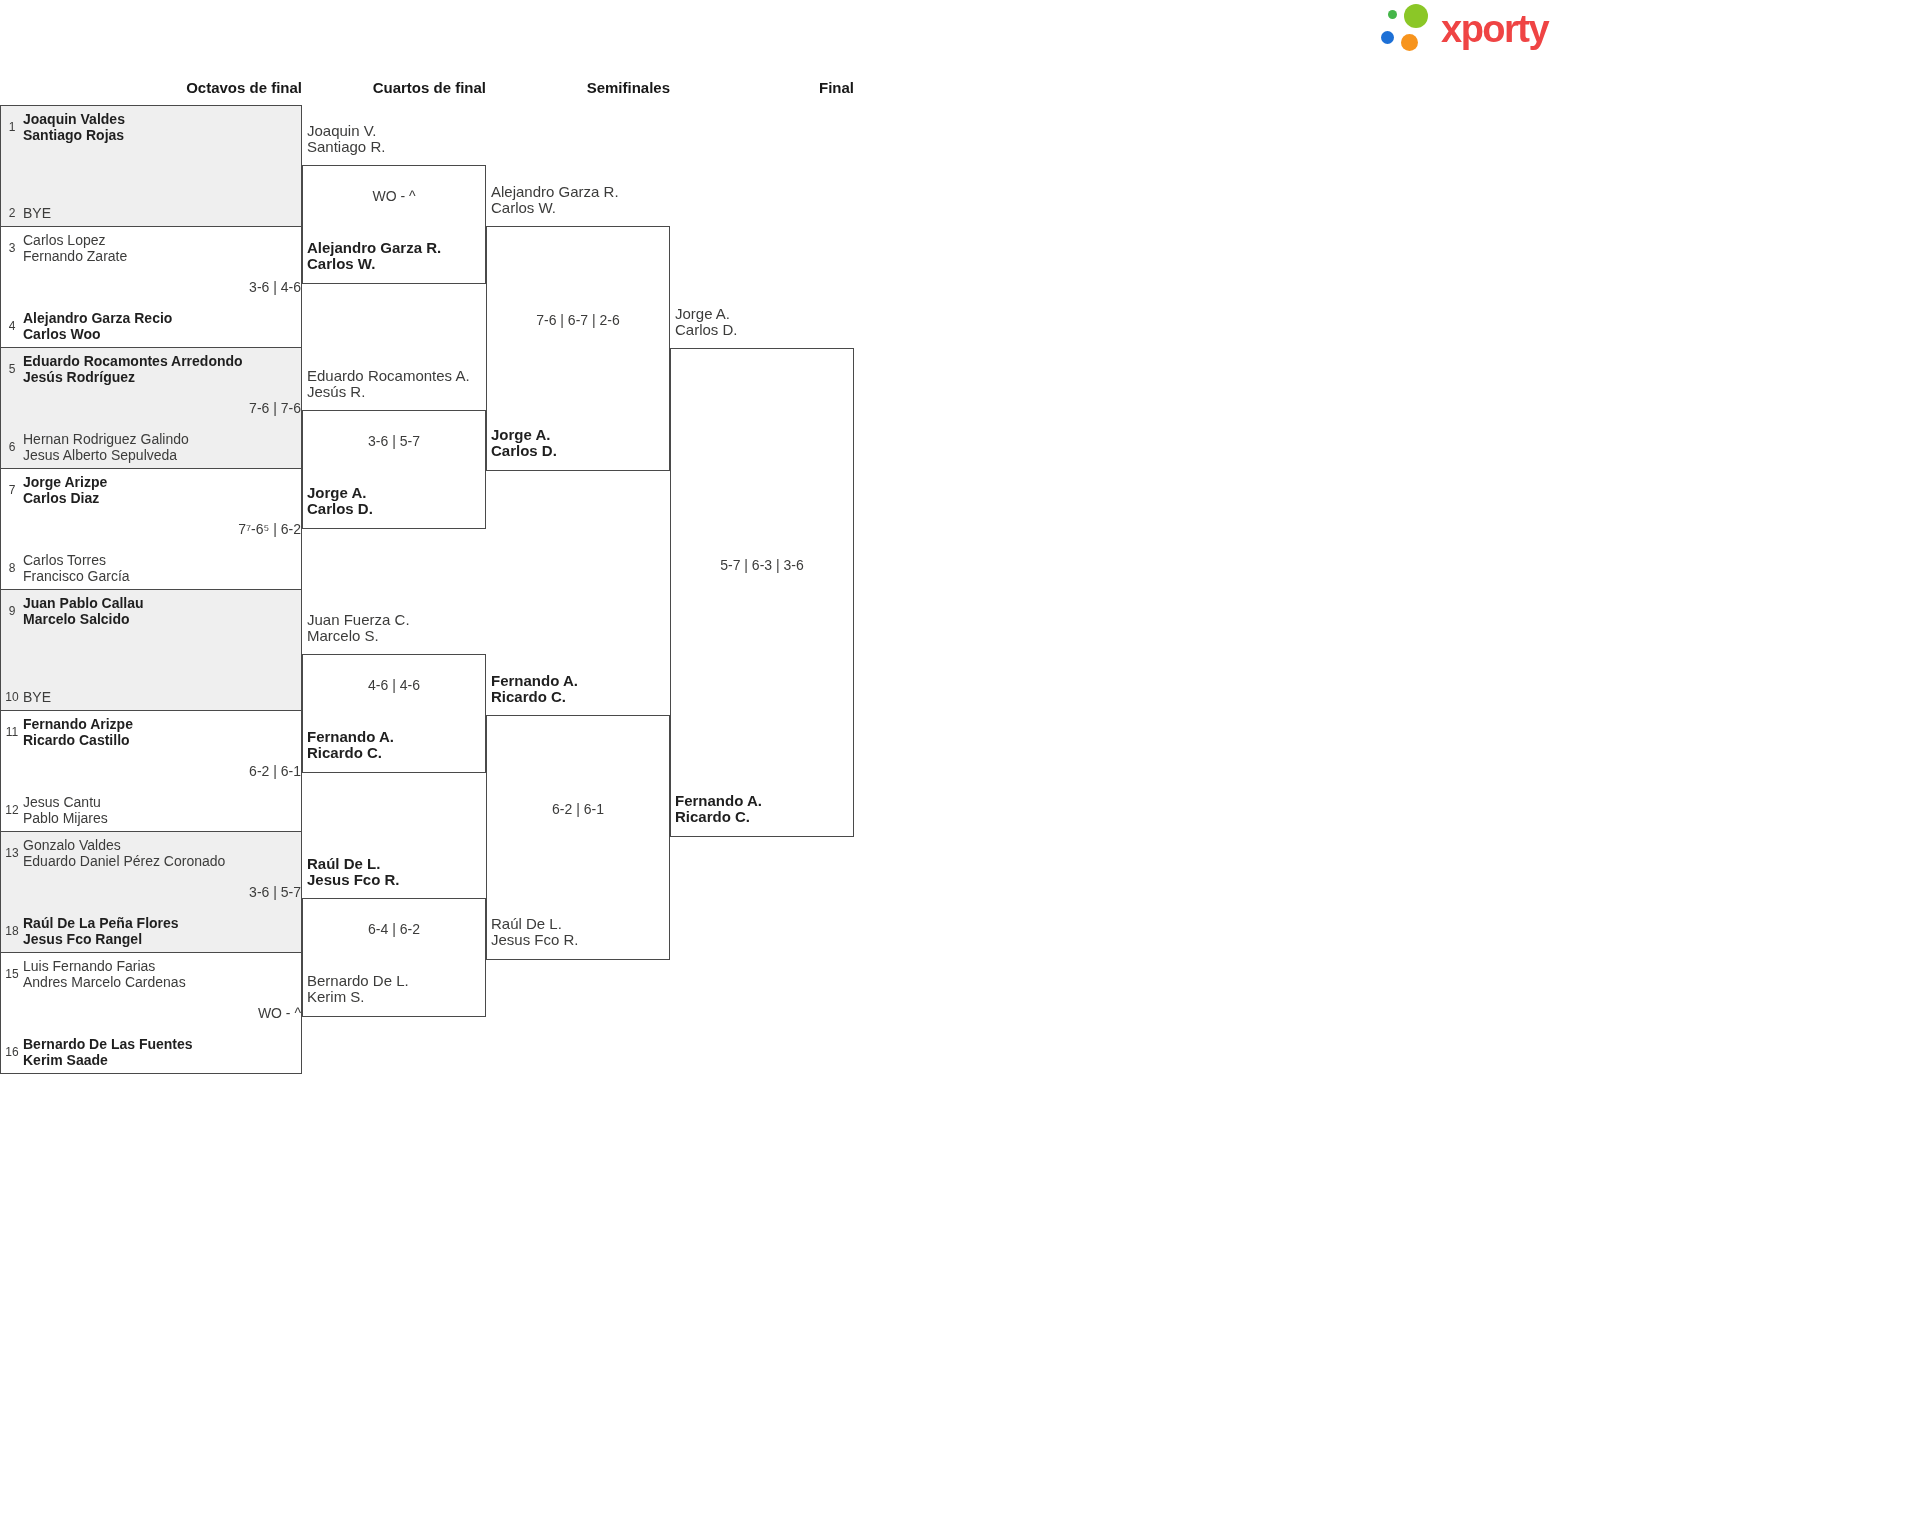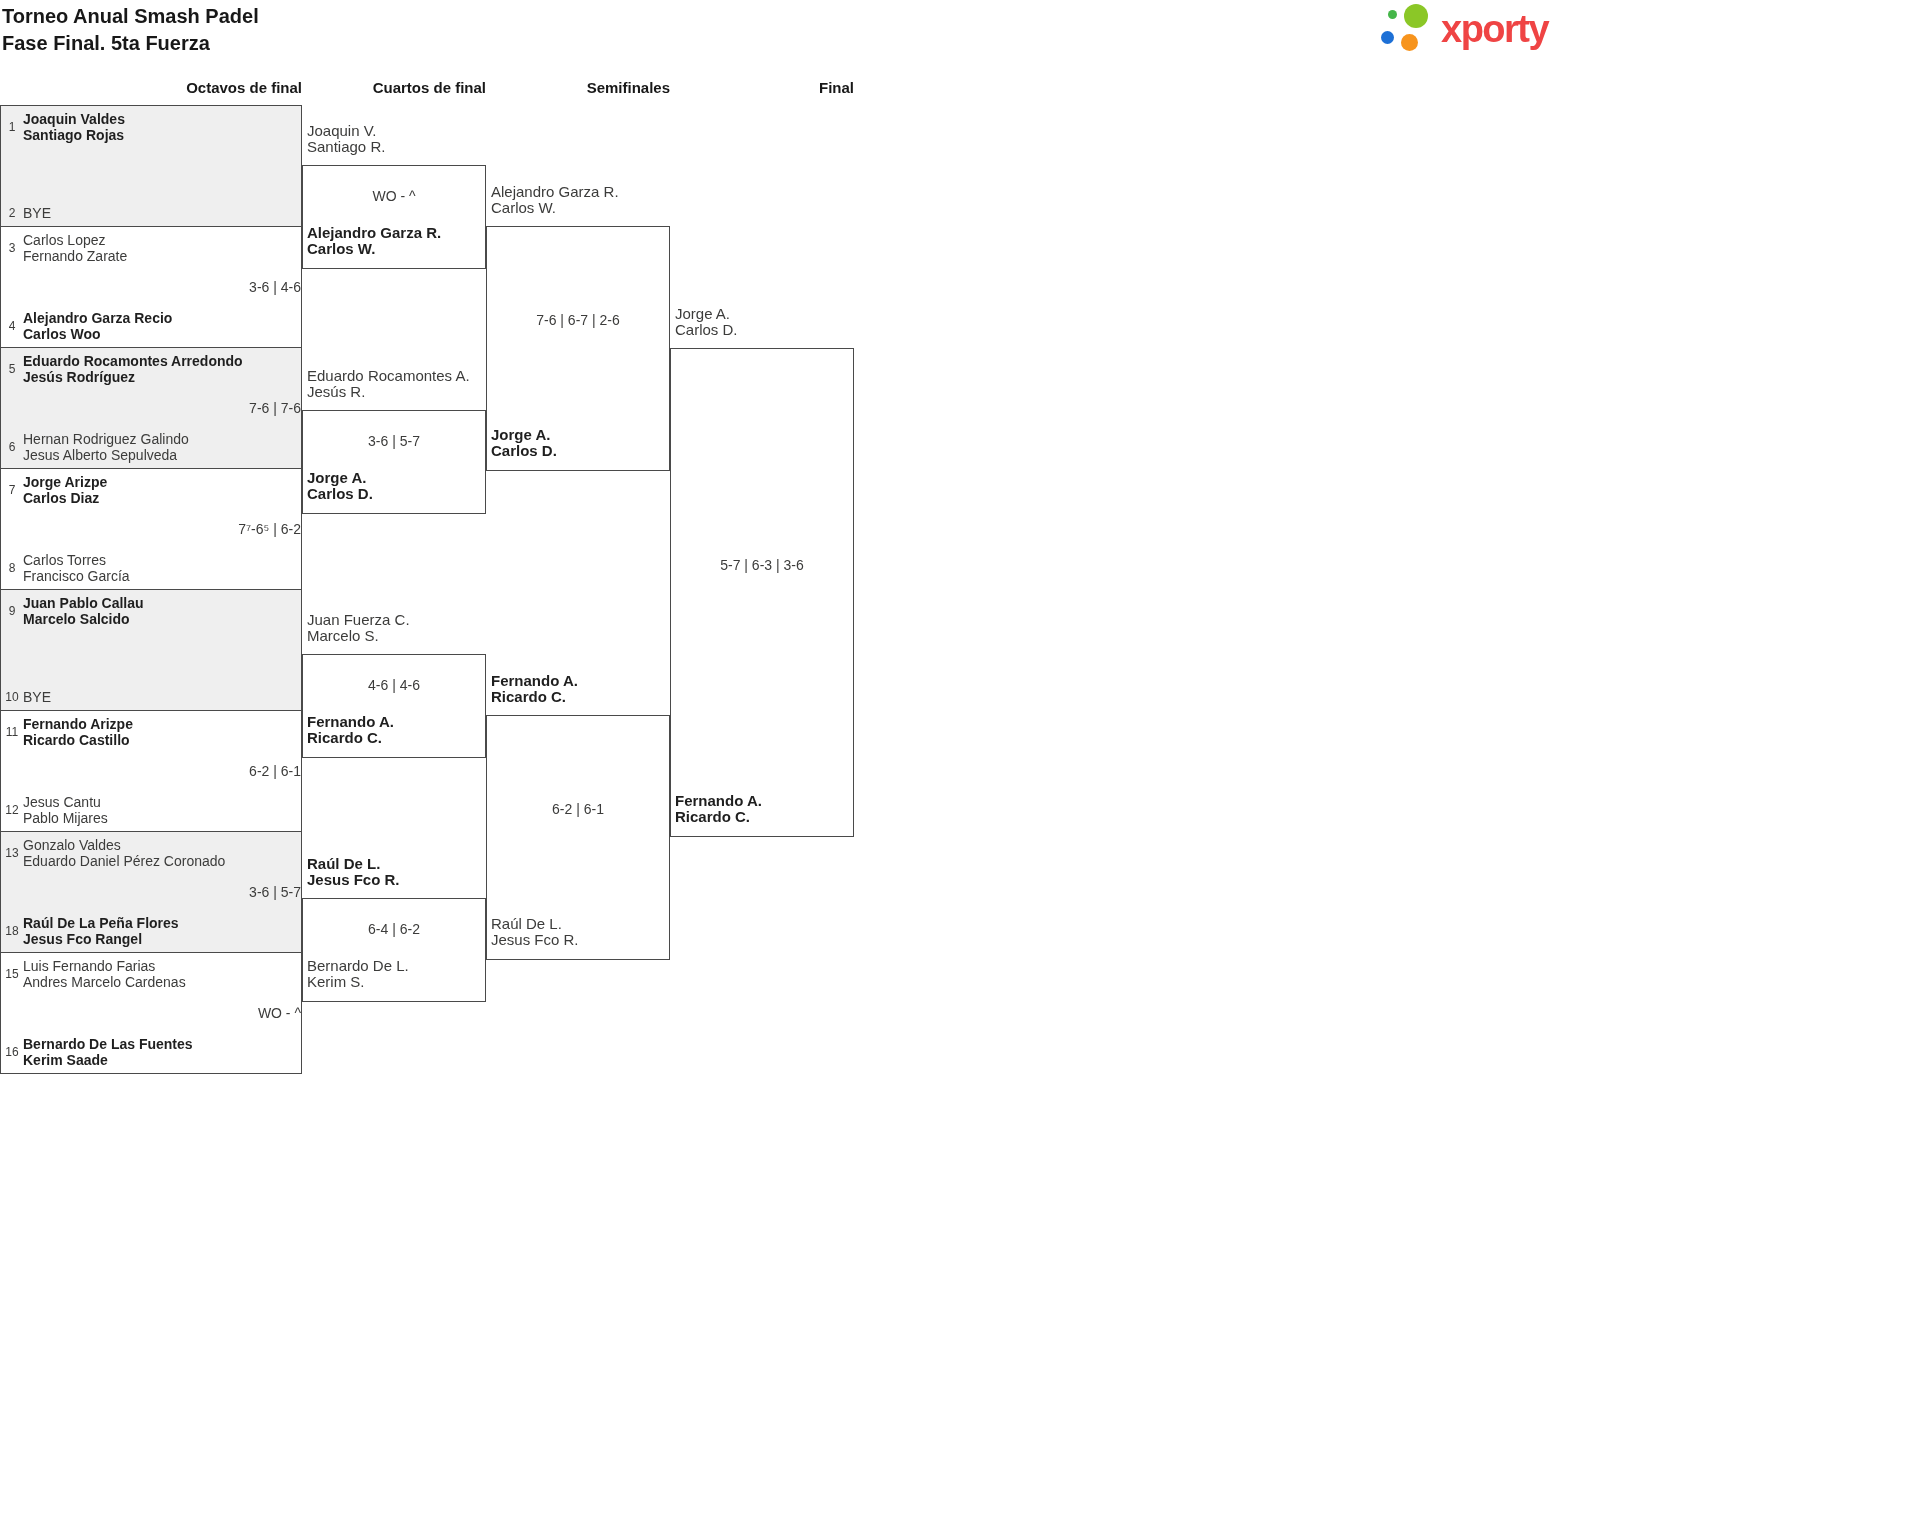--- a/index.html
+++ b/index.html
@@ -31,41 +31,37 @@
   .r16-match:first-child{margin-top:0}
   .r16-match.shaded{background:#efefef}
   .team{display:flex;align-items:center}
   .seed{width:22px;flex-shrink:0;text-align:center;font-size:12px;color:#3c3c3b}
   .names{font-size:14px;line-height:16px;color:#3c3c3b}
   .line{display:block}
   .winner{font-weight:700;color:#1f1f1f}
   .r16-score{text-align:right;font-size:14px;color:#3c3c3b;min-height:16px}
 
   .connector{position:absolute;border:1px solid #4a4a4a}
-  .qf{left:302px;width:184px;height:104px}
+  .qf{left:302px;width:184px;height:119px}
   .qf1{top:165px}.qf2{top:410px}.qf3{top:654px}.qf4{top:898px}
   .sf{left:486px;width:184px;height:245px}
   .sf1{top:226px}.sf2{top:715px}
   .fin{left:670px;width:184px;height:489px;top:348px}
   .tl{position:absolute;left:4px;bottom:100%;margin-bottom:11px;font-size:15px;line-height:16px}
   .bl{position:absolute;left:4px;bottom:11px;font-size:15px;line-height:16px}
   .sc{position:absolute;left:0;width:100%;text-align:center;font-size:14px;color:#3c3c3b}
   .qf .sc{top:22px}
   .sf .sc{top:85px}
   .fin .sc{top:208px}
 </style>
 </head>
 <body>
 
 <div class="page">
 
-  <div class="title">
-    <div>Torneo Anual Smash Padel</div>
-    <div>Fase Final. 5ta Fuerza</div>
-  </div>
 
   <div class="logo">
     <div class="logo-icon">
       <span class="dot dot-small-green"></span>
       <span class="dot dot-big-green"></span>
       <span class="dot dot-blue"></span>
       <span class="dot dot-orange"></span>
     </div>
     <span class="logo-text">xporty</span>
   </div>

